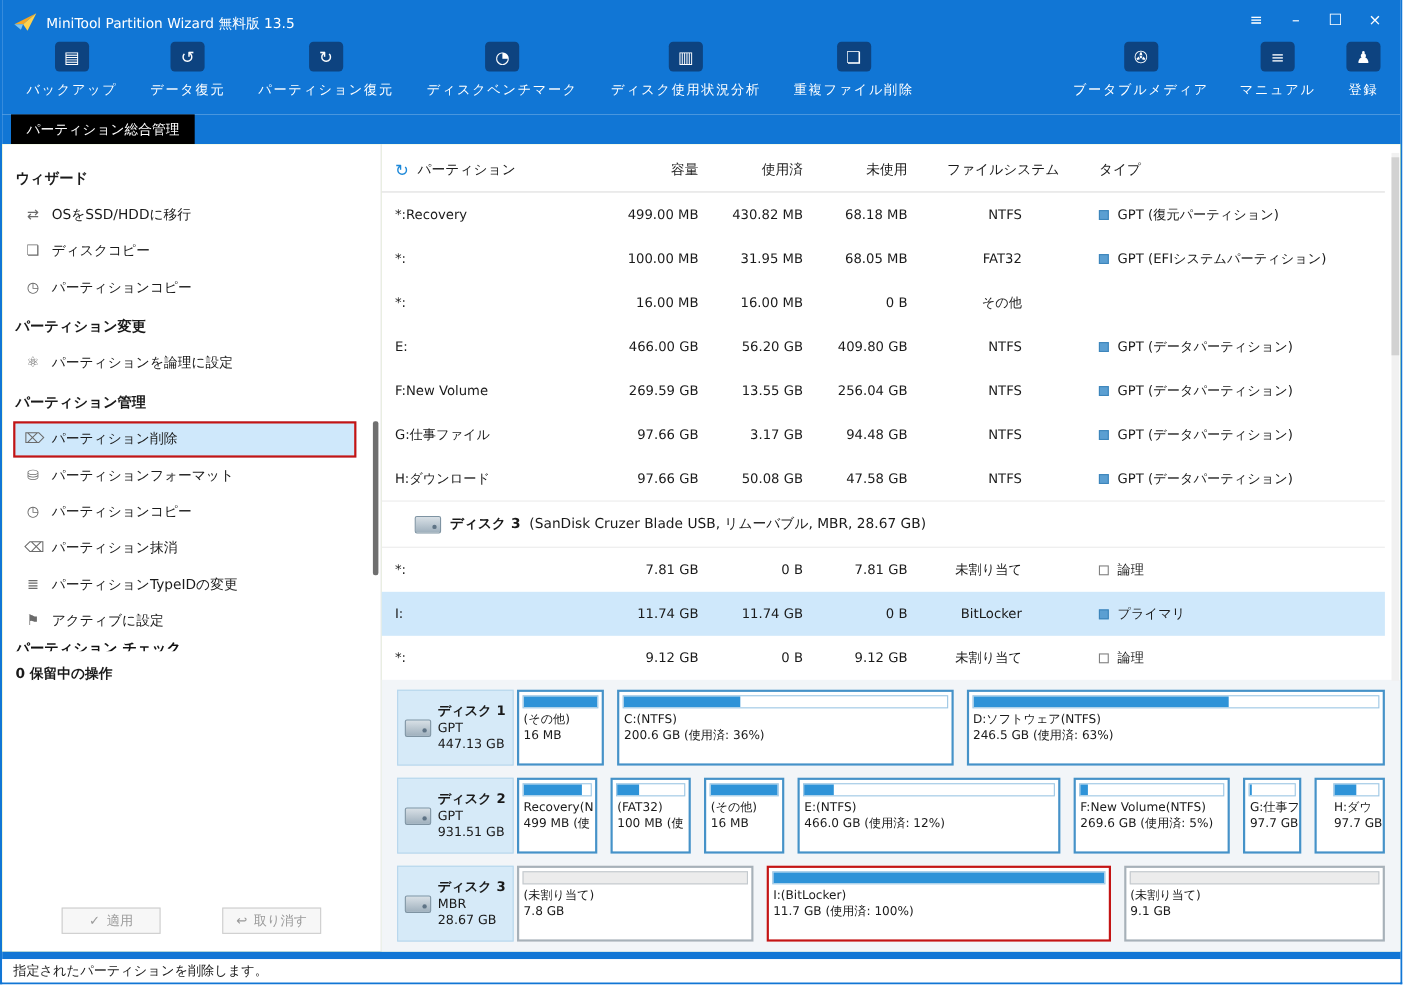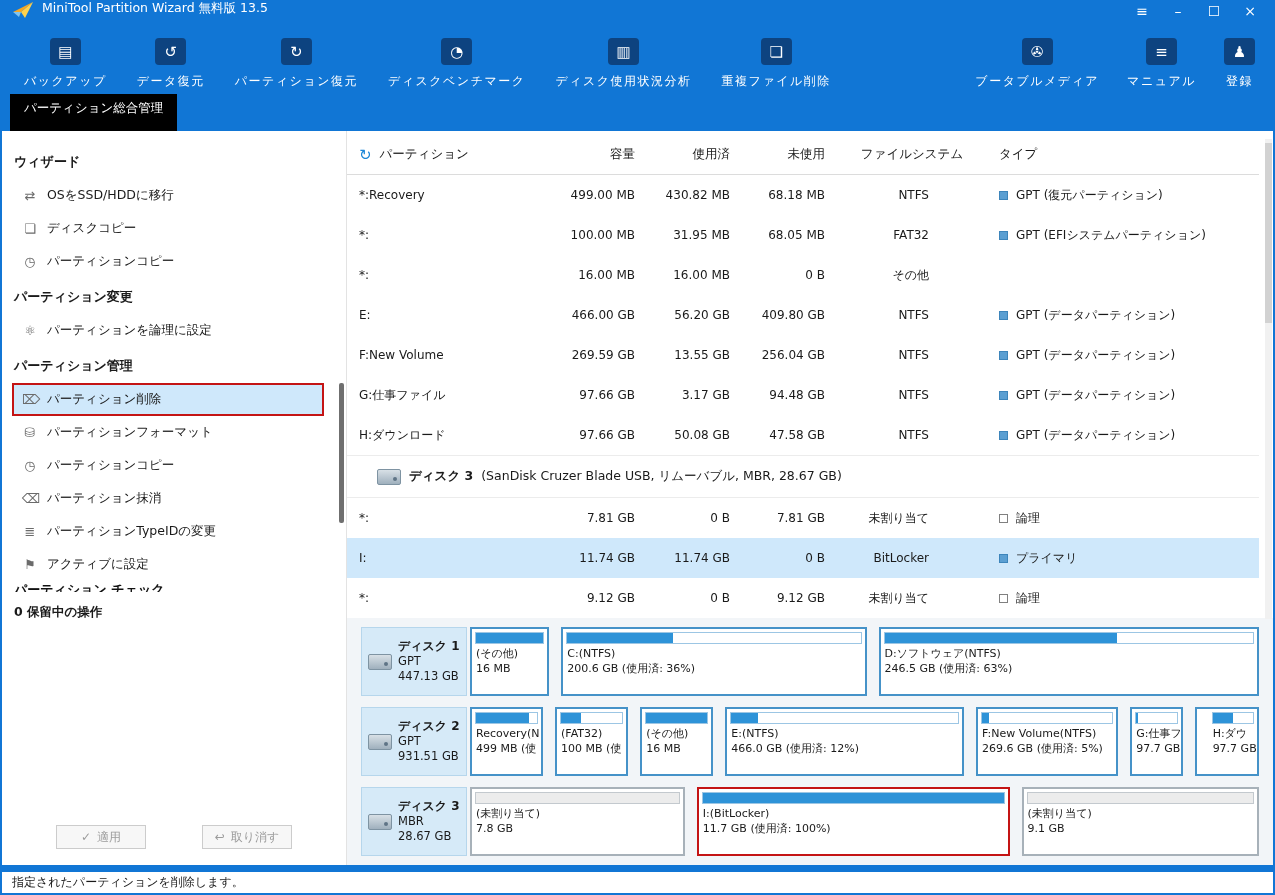--- a/index.html
+++ b/index.html
@@ -4,35 +4,35 @@
 <style>
   :root{
     --blue:#1176d5; --navy:#0d4380; --red:#c41414; --sel:#cfe8fb;
     --pblue:#2e93d8; --lblue:#d6eaf8;
   }
   *{box-sizing:border-box;margin:0;padding:0}
   html,body{width:1275px;height:895px;overflow:hidden}
   body{font-family:"DejaVu Sans","Liberation Sans",sans-serif;font-size:12px;color:#1a1a1a;background:#fff}
   .app{width:1275px;height:895px;display:flex;flex-direction:column;border-left:2px solid var(--blue);border-right:2px solid var(--blue);border-bottom:2px solid var(--blue)}
   
-  .titlebar{height:30px;background:var(--blue);display:flex;align-items:flex-start;color:#fff;padding:0 10px;flex:0 0 auto}
+  .titlebar{height:30px;background:var(--blue);display:flex;align-items:flex-end;color:#fff;padding:0 10px;flex:0 0 auto}
   .logo{display:flex;align-items:center}
   .title{margin-left:8px;font-size:12.5px}
   .win-controls{margin-left:auto;display:flex;gap:10px}
   .win-btn{width:26px;height:22px;display:flex;align-items:center;justify-content:center;font-size:14px;cursor:pointer}
   
   .toolbar{height:74px;background:var(--blue);display:flex;align-items:flex-start;padding:8px 18px 0 22px;color:#fff;flex:0 0 auto}
   .tool-left{display:flex;gap:30px}
   .tool-right{margin-left:auto;display:flex;gap:28px}
   .tool-item{display:flex;flex-direction:column;align-items:center;gap:8px;cursor:pointer}
   .tool-tile{width:31px;height:27px;background:var(--navy);border-radius:4px;display:flex;align-items:center;justify-content:center;font-size:15px}
   .tool-label{font-size:12px;letter-spacing:1.5px;white-space:nowrap}
   
   .tabrow{height:27px;background:var(--blue);flex:0 0 auto;display:flex;align-items:flex-end}
-  .tab{margin-left:8px;background:#000;color:#fff;height:37px;line-height:27px;padding:0 14px;font-size:12.5px}
+  .tab{margin-left:8px;background:#000;color:#fff;height:27px;line-height:27px;padding:0 14px;font-size:12.5px}
   
   .content{flex:1;display:flex;min-height:0;background:#84cc16}
   
   .sidebar{width:345px;flex:0 0 345px;border-right:1px solid #e3e3e3;position:relative;display:flex;flex-direction:column;padding-top:12px;background:#fff}
   .section-title{font-weight:bold;font-size:13px;padding:10px 12px 8px}
   .side-item{display:flex;align-items:center;gap:9px;padding:8px 10px;margin:0 22px 0 10px;font-size:12.5px;cursor:pointer}
   .side-item .g{color:#6b6b6b;font-size:13px;width:16px;text-align:center;flex:0 0 16px}
   .side-item.selected{background:var(--sel);border:2px solid var(--red);padding:6px 8px}
   .partial{height:11px;overflow:hidden;font-weight:bold;font-size:13px;padding:0 12px;color:#111}
   .pending{font-weight:bold;font-size:12.5px;padding:12px 12px 6px}

